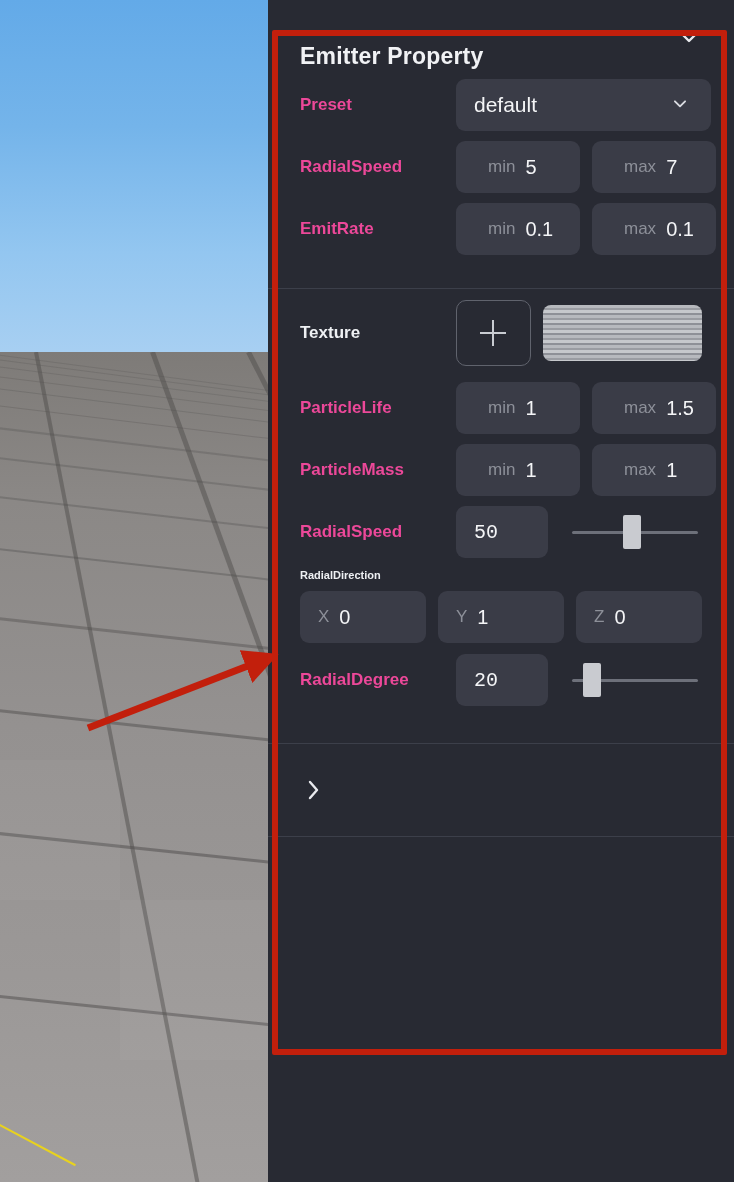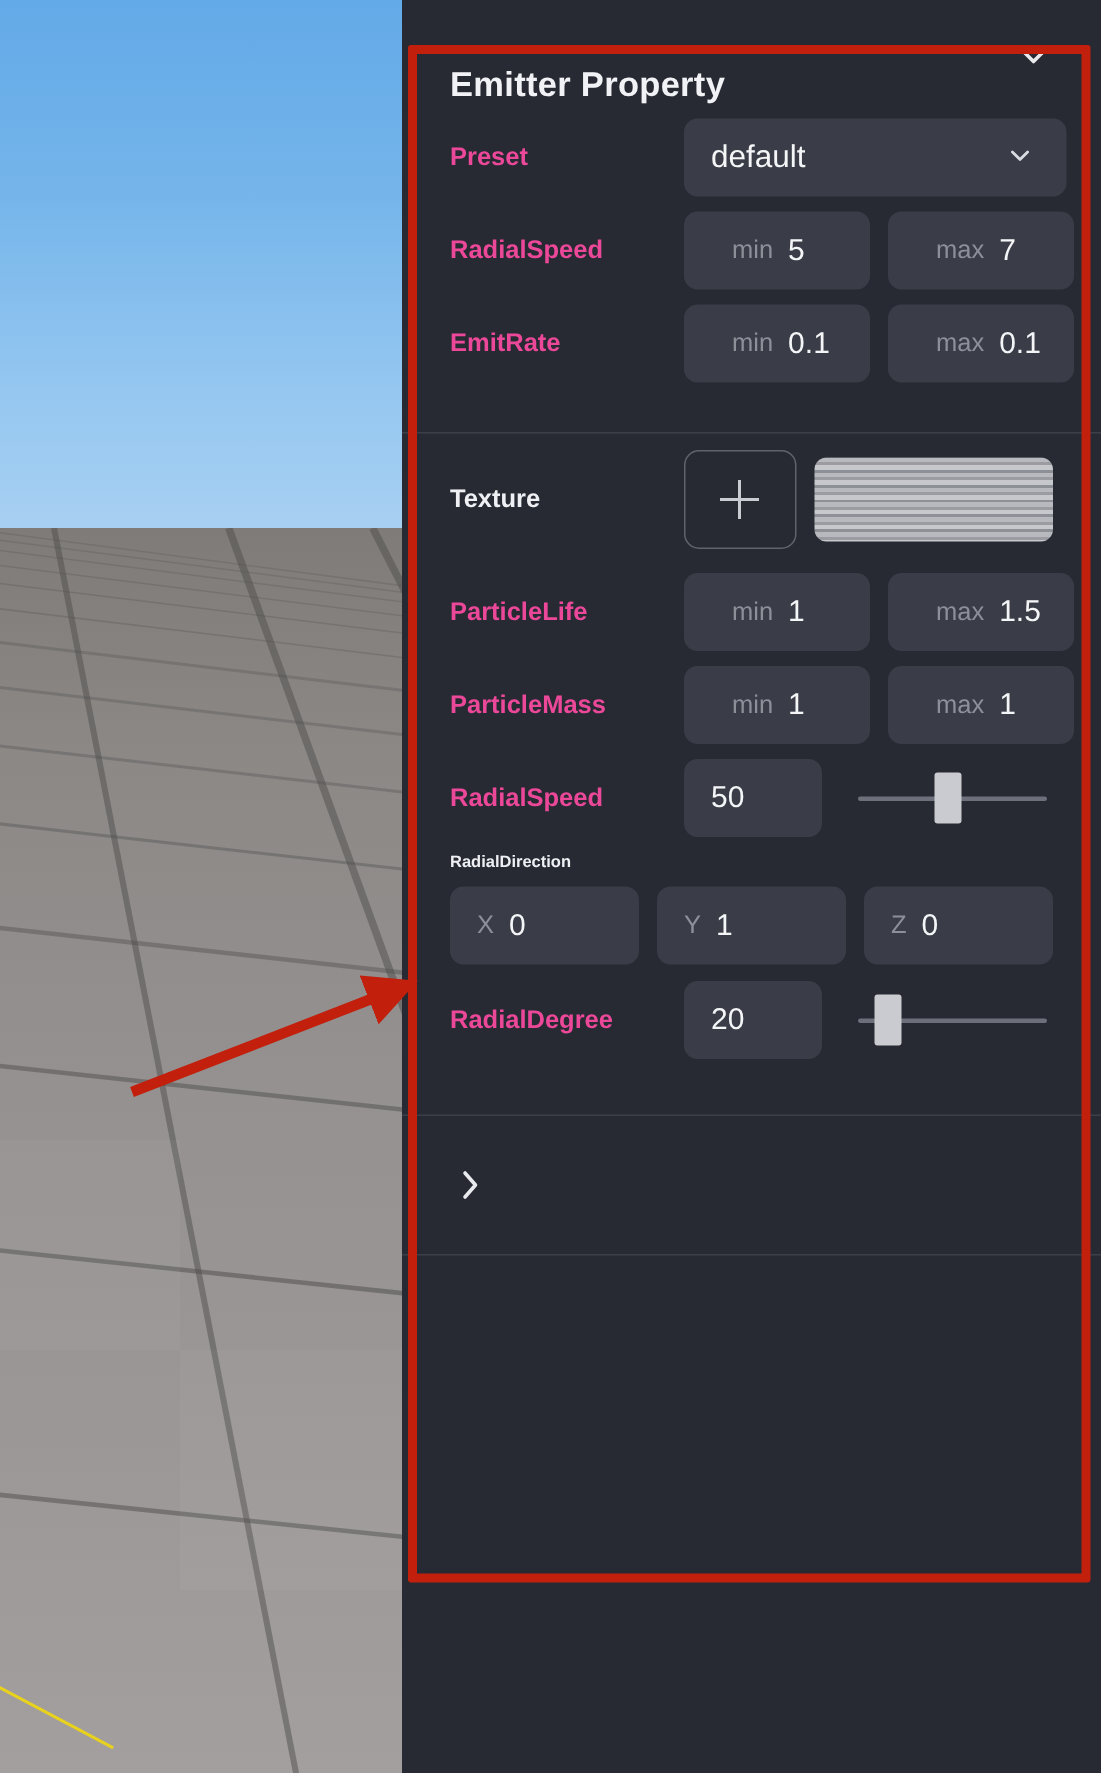--- a/index.html
+++ b/index.html
@@ -84,21 +84,21 @@
     background: #3a3c47; border-radius: 9px; height: 52px;
     display: flex; align-items: center; gap: 10px;
     padding: 0 18px; cursor: text;
   }
   .field .pfx { color: #8d9099; font-size: 17px; }
   .field .val { color: #f4f5f7; font-size: 20px; }
 
   .field.minmax { width: 124px; padding-left: 32px; }
   .field.select { width: 255px; justify-content: space-between; padding-right: 16px; cursor: pointer; }
   .field.select .val { font-size: 21px; }
-  .field.num { width: 92px; justify-content: flex-start; }
+  .field.num { width: 92px; justify-content: flex-start; font-family: Liberation Mono, monospace; }
   .field.axis { flex: 1; }
 
   
   .texrow { display: flex; align-items: center; height: 88px; justify-content: center; }
   .texrow .label { width: 156px; flex: 0 0 156px; font-size: 17px; font-weight: bold; color: #eef0f3; }
   .tex-add {
     width: 84px; height: 66px; border: 1px solid #60636d; border-radius: 10px;
     display: flex; align-items: center; justify-content: center; cursor: pointer;
     background: transparent;
   }

